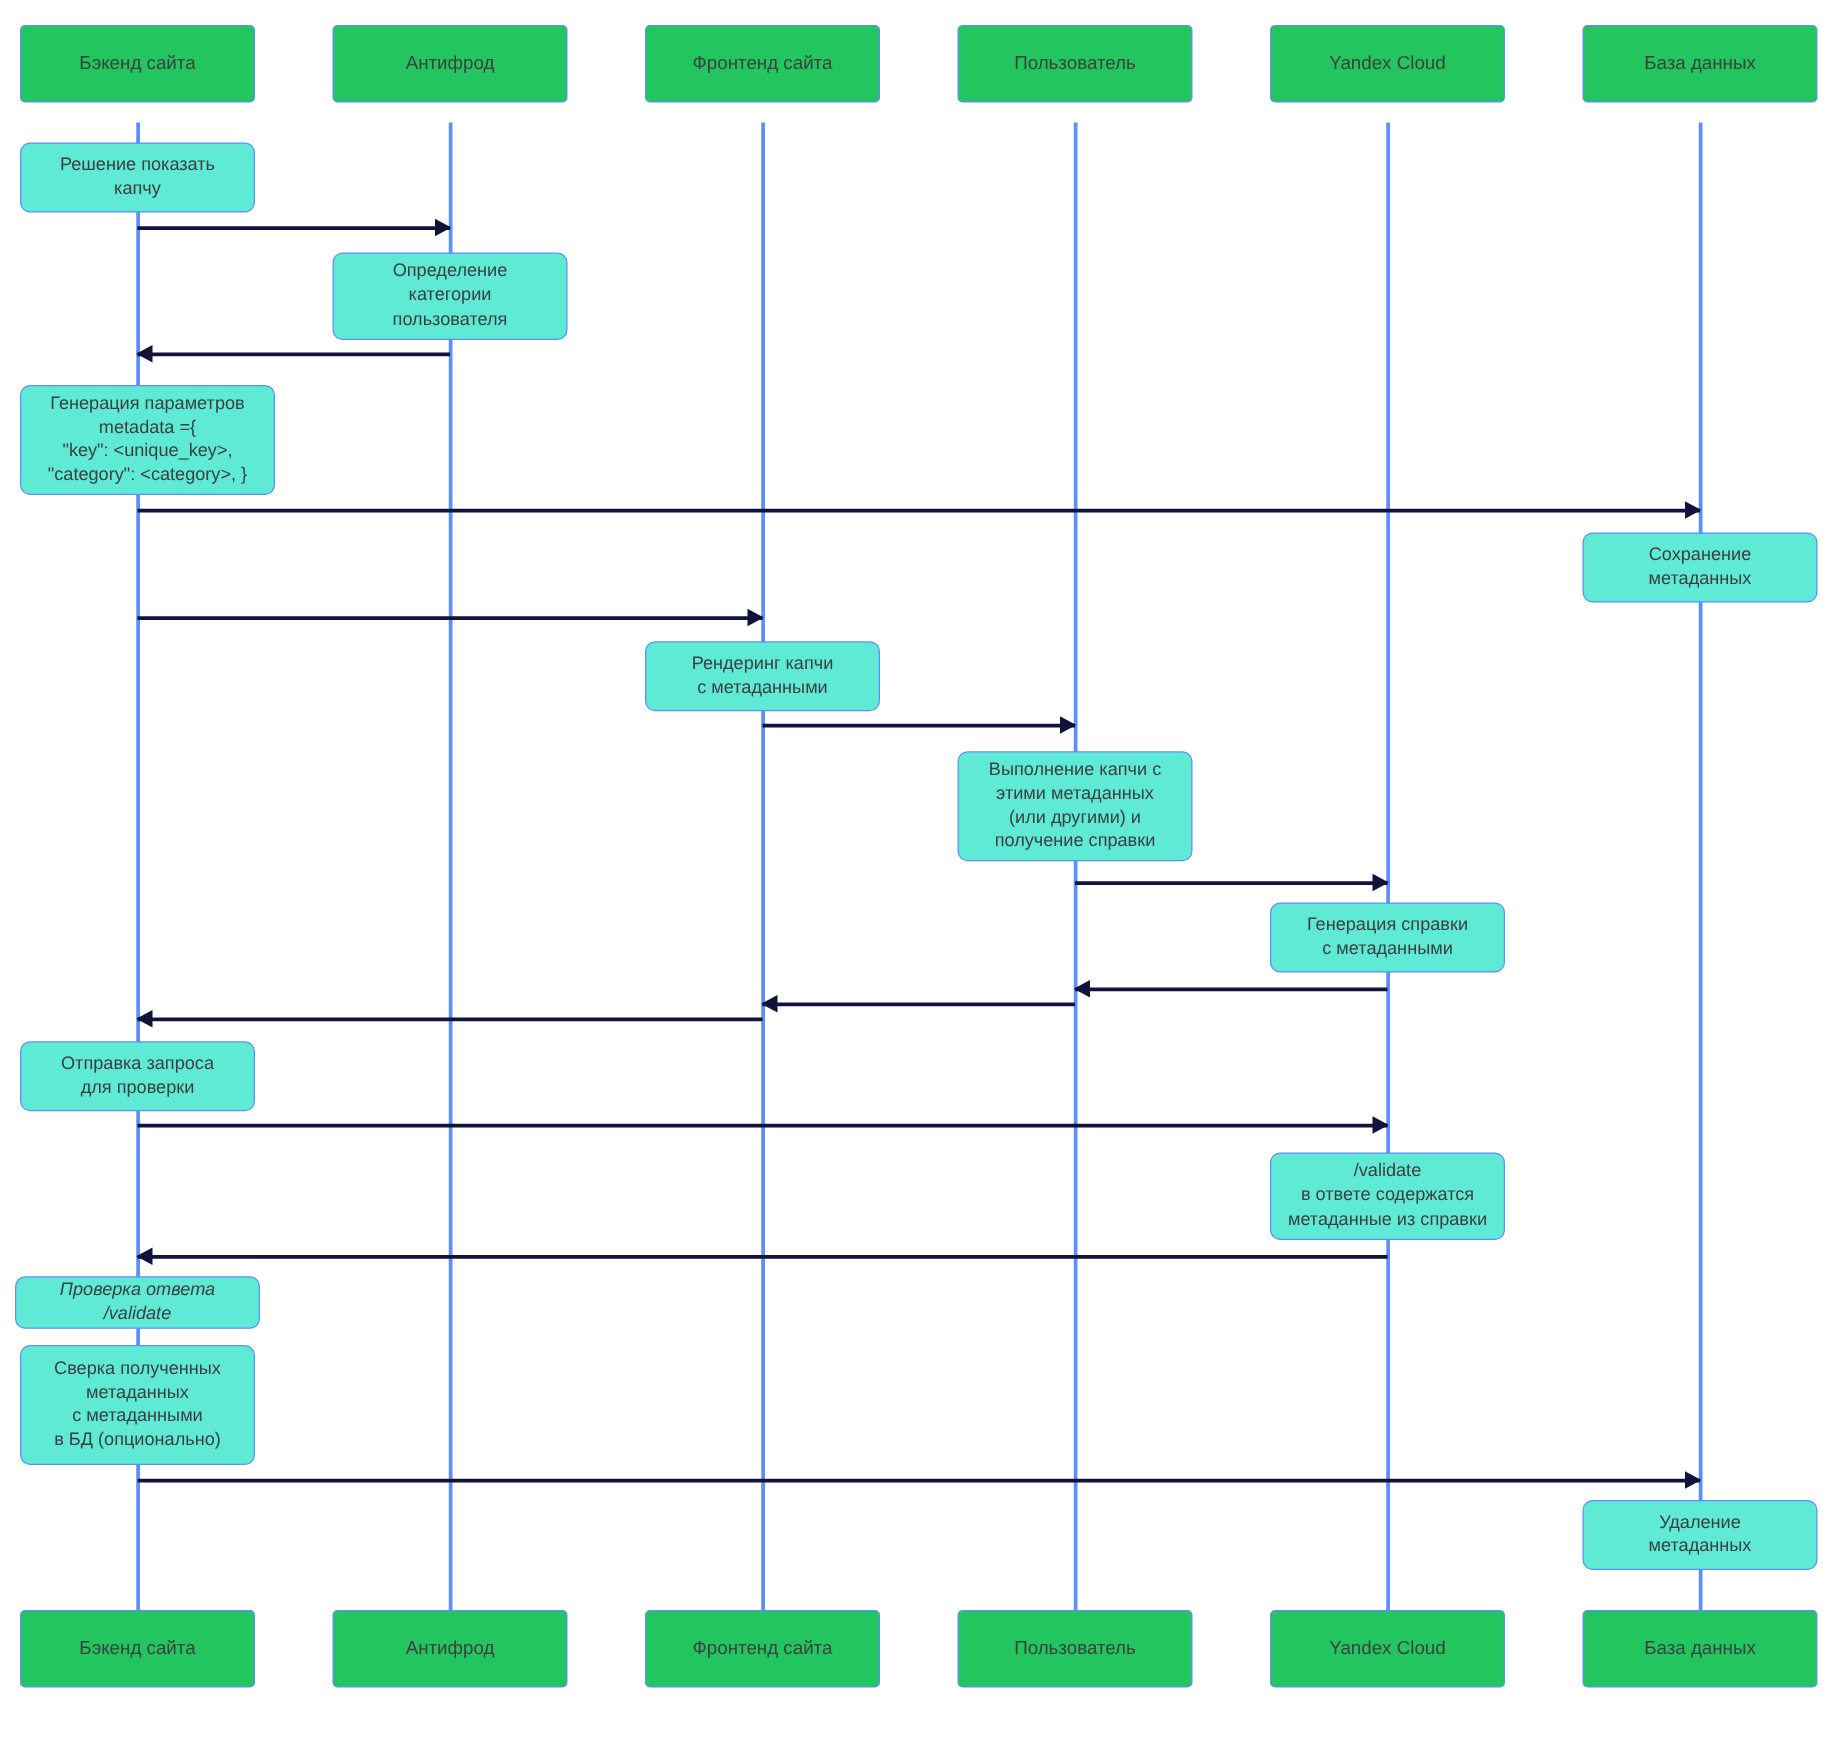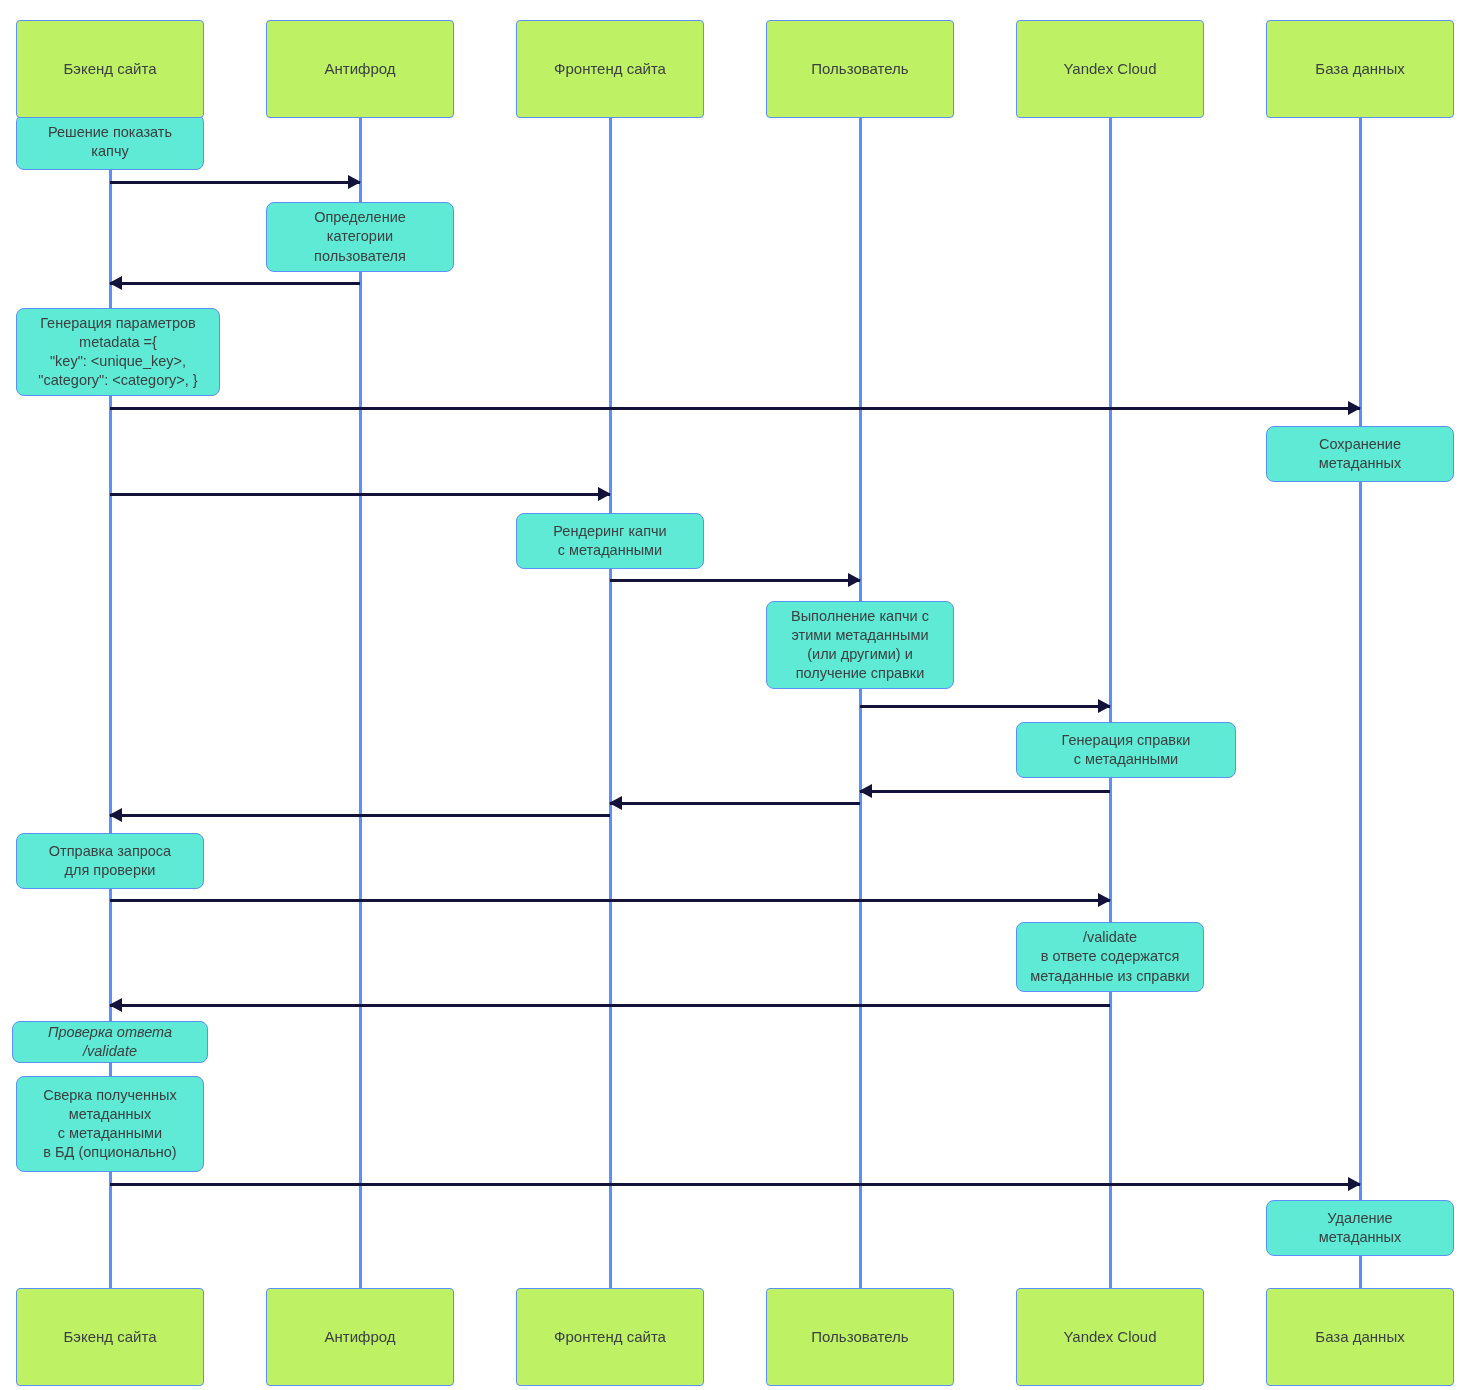--- a/index.html
+++ b/index.html
@@ -16,24 +16,24 @@
     width: 1472px;
     height: 1390px;
     background: #ffffff;
     overflow: hidden;
   }
   
   .participant {
     position: absolute;
     box-sizing: border-box;
     width: 188px;
-    height: 98px;
+    height: 62px;
     border: 1.6px solid #5b8ff9;
     border-radius: 4px;
-    background: #bef264;
+    background: #22c55e;
     display: flex;
     align-items: center;
     justify-content: center;
     text-align: center;
     color: #3c4043;
     font-size: 15px;
     line-height: 1.25;
     z-index: 6;
   }
   
@@ -162,24 +162,24 @@
 пользователя</div>
       <div class="note" style="left: 16px; top: 308px; width: 204px; height: 88px;">Генерация параметров
 metadata ={
 "key": &lt;unique_key&gt;,
 "category": &lt;category&gt;, }</div>
       <div class="note" style="left: 1266px; top: 426px; width: 188px; height: 56px;">Сохранение
 метаданных</div>
       <div class="note" style="left: 516px; top: 513px; width: 188px; height: 56px;">Рендеринг капчи
 с метаданными</div>
       <div class="note" style="left: 766px; top: 601px; width: 188px; height: 88px;">Выполнение капчи с
-этими метаданными
+этими метаданных
 (или другими) и
 получение справки</div>
-      <div class="note" style="left: 1016px; top: 722px; width: 220px; height: 56px;">Генерация справки
+      <div class="note" style="left: 1016px; top: 722px; width: 188px; height: 56px;">Генерация справки
 с метаданными</div>
       <div class="note" style="left: 16px; top: 833px; width: 188px; height: 56px;">Отправка запроса
 для проверки</div>
       <div class="note" style="left: 1016px; top: 922px; width: 188px; height: 70px;">/validate
 в ответе содержатся
 метаданные из справки</div>
       <div class="note" style="left: 12px; top: 1021px; width: 196px; height: 42px; font-style: italic;">Проверка ответа /validate</div>
       <div class="note" style="left: 16px; top: 1076px; width: 188px; height: 96px;">Сверка полученных
 метаданных
 с метаданными

